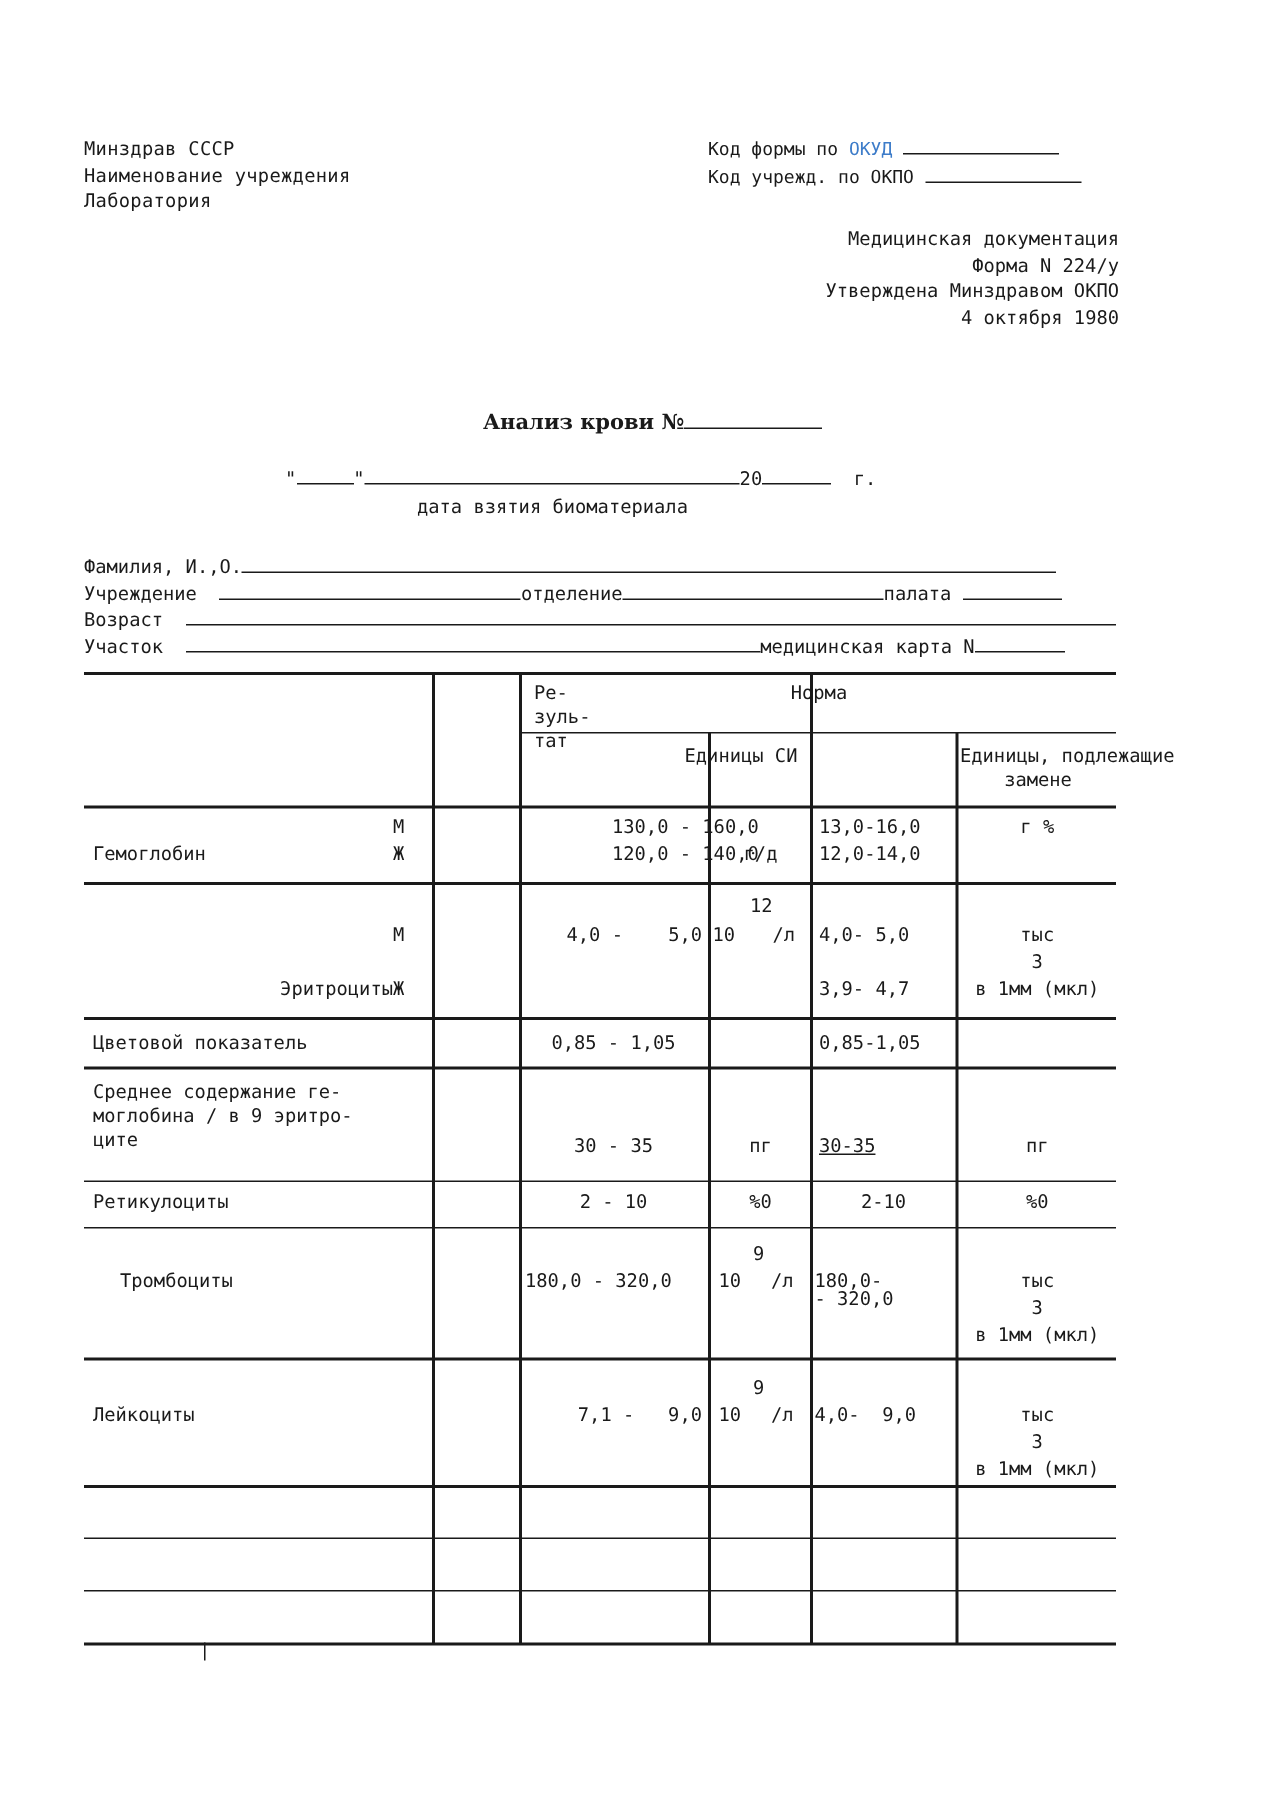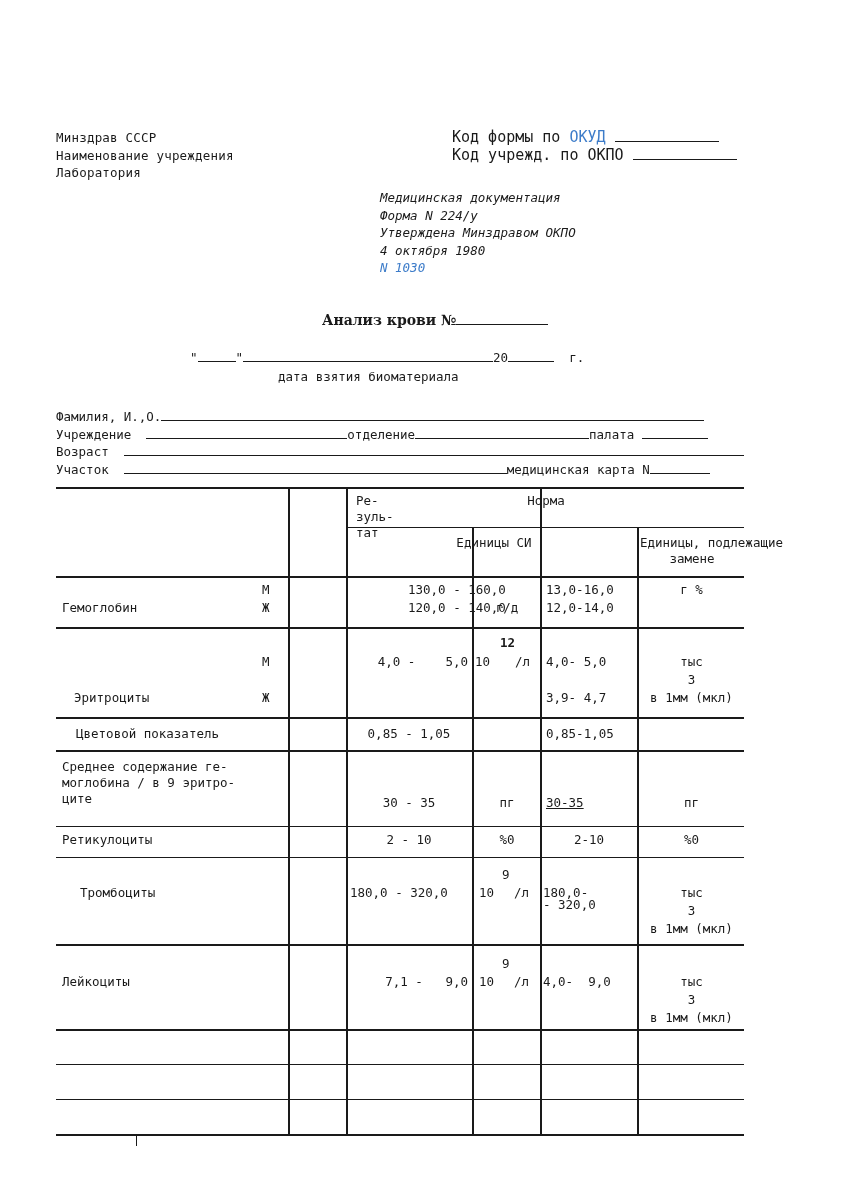--- a/index.html
+++ b/index.html
@@ -11,56 +11,56 @@
     width: 849px;
     height: 1200px;
     position: relative;
     font-family: "DejaVu Sans Mono", "Liberation Mono", monospace;
     color: #1a1a1a;
     overflow: hidden;
   }
   .page {
     position: absolute;
     left: 0; top: 0;
-    width: 849px; height: 870px; margin-top: 39px;
+    width: 849px; height: 870px;
   }
   .link { color: #3d7cc9; }
 
   
   #header-left {
     position: absolute;
     left: 56px; top: 90px;
     font-size: 12.5px;
     line-height: 17.5px;
     letter-spacing: 0.2px;
   }
   #header-left div { white-space: pre; }
 
   #codes {
     position: absolute;
-    left: 452px; top: 90px;
-    font-size: 15px;
+    left: 472px; top: 90px;
+    font-size: 12px;
     line-height: 17.5px;
   }
   .code-row { display: flex; align-items: baseline; white-space: pre; }
   .code-line {
     display: inline-block;
     border-bottom: 1.2px solid #1a1a1a;
     height: 12px;
   }
   .code-line.w1 { width: 104px; }
   .code-line.w2 { width: 104px; }
 
   #doc-meta {
     position: absolute;
     left: 380px; top: 150px;
     width: 366px;
-    font-size: 12.5px;
-    line-height: 17.5px;
-    font-style: italic;
+    text-align: right;
+    font-size: 12.5px;
+    line-height: 17.5px;
   }
   #doc-meta div { white-space: pre; }
 
   
   #title-block {
     position: absolute;
     left: 322px; top: 272px;
     font-family: "DejaVu Serif", "Liberation Serif", serif;
     font-weight: bold;
     font-size: 14px;
@@ -147,21 +147,20 @@
     <div class="code-row">
       <span>Код учрежд. по ОКПО</span><span>&nbsp;</span><span class="code-line w2"></span>
     </div>
   </div>
 
   <div id="doc-meta">
     <div>Медицинская документация</div>
     <div>Форма N 224/у</div>
     <div>Утверждена Минздравом ОКПО</div>
     <div>4 октября 1980</div>
-    <div class="link">N 1030</div>
   </div>
 
   <div id="title-block">
     <span>Анализ крови №</span><span class="title-line"></span>
   </div>
 
   <div id="date-row">
     <span>"</span><span class="u u-day"></span><span>"</span><span class="u u-mid"></span><span>20</span><span class="u u-yr"></span><span>&nbsp;&nbsp;</span><span>г.</span>
   </div>
   <div id="date-caption">дата взятия биоматериала</div>
@@ -218,35 +217,35 @@
     <div class="cell l" style="left:206px; top:95px;">М</div>
     <div class="cell l" style="left:206px; top:113px;">Ж</div>
     <div class="cell c" style="left:292px; top:113px; width:122px;"></div>
     <div class="cell l" style="left:352px; top:95px;">130,0 - 160,0</div>
     <div class="cell l" style="left:352px; top:113px;">120,0 - 140,0</div>
     <div class="cell c" style="left:418px; top:113px; width:66px;">г/д</div>
     <div class="cell l" style="left:490px; top:95px;">13,0-16,0</div>
     <div class="cell l" style="left:490px; top:113px;">12,0-14,0</div>
     <div class="cell c" style="left:583px; top:95px; width:105px;">г %</div>
 
-    <div class="cell l" style="left:18px; top:203px; width:200px;">Эритроциты</div>
+    <div class="cell l" style="left:6px; top:203px; width:200px;text-align:right;">Эритроциты</div>
     <div class="cell l" style="left:206px; top:167px;">М</div>
     <div class="cell l" style="left:206px; top:203px;">Ж</div>
     <div class="cell c" style="left:292px; top:185px; width:122px;"></div>
     <div class="cell r" style="left:294px; top:167px; width:118px;">4,0 -    5,0</div>
-    <div class="cell l" style="left:444px; top:148px;font-weight:bold;" class2="">12</div>
+    <div class="cell l" style="left:444px; top:148px;" class2="">12</div>
     <div class="cell l" style="left:419px; top:167px;">10</div>
     <div class="cell l" style="left:459px; top:167px;">/л</div>
     <div class="cell l" style="left:490px; top:167px;">4,0- 5,0</div>
     <div class="cell l" style="left:490px; top:203px;">3,9- 4,7</div>
     <div class="cell c" style="left:583px; top:167px; width:105px;">тыс</div>
     <div class="cell c" style="left:583px; top:185px; width:105px;">3</div>
     <div class="cell c" style="left:583px; top:203px; width:105px;">в 1мм (мкл)</div>
 
-    <div class="cell l" style="left:20px; top:239px; width:220px;">Цветовой показатель</div>
+    <div class="cell l" style="left:6px; top:239px; width:220px;">Цветовой показатель</div>
     <div class="cell c" style="left:292px; top:239px; width:122px;"></div>
     <div class="cell c" style="left:294px; top:239px; width:118px;">0,85 - 1,05</div>
     <div class="cell l" style="left:490px; top:239px;">0,85-1,05</div>
 
     <div class="cell l" style="left:6px; top:272px; width:226px;">Среднее содержание ге-
 моглобина / в 9 эритро-
 ците</div>
     <div class="cell c" style="left:292px; top:308px; width:122px;"></div>
     <div class="cell c" style="left:294px; top:308px; width:118px;">30 - 35</div>
     <div class="cell c" style="left:418px; top:308px; width:66px;">пг</div>

